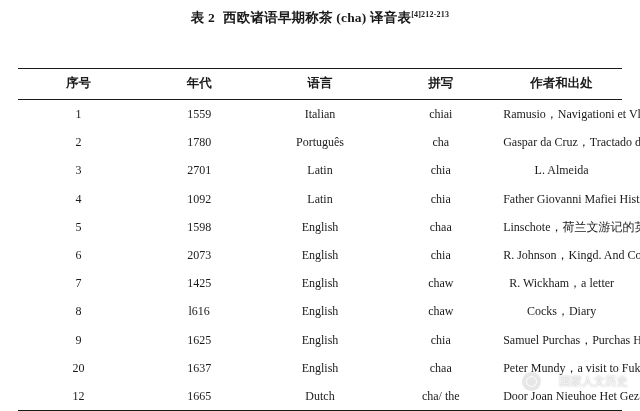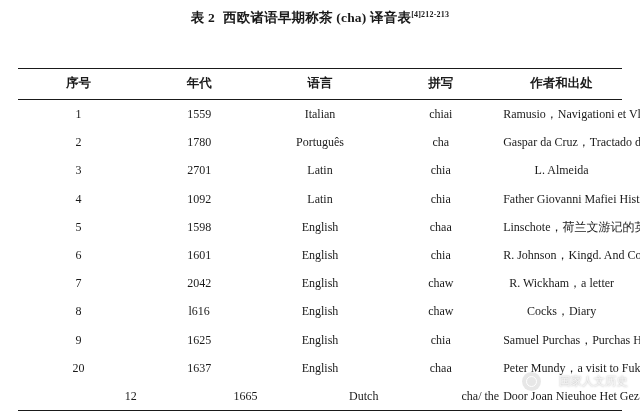--- a/index.html
+++ b/index.html
@@ -56,21 +56,20 @@
     white-space: nowrap;
   }
   table.tea tbody td {
     text-align: center;
     padding: 6px 2px;
     line-height: 1.35;
     white-space: nowrap;
   }
   table.tea tbody tr:last-child td {
     border-bottom: 1.6px solid #1a1a1a;
-    text-align: right;
   }
   td.col-no { width: 56px; }
   td.col-year { width: 72px; }
   td.col-lang { width: 84px; }
   td.col-spell { width: 72px; }
   td.col-src { width: 320px; }
   .multiline {
     white-space: normal;
     line-height: 1.55;
     padding: 4px 14px 8px 14px;
@@ -163,28 +162,28 @@
       </tr>
       <tr>
         <td class="col-no">5</td>
         <td class="col-year">1598</td>
         <td class="col-lang">English</td>
         <td class="col-spell">chaa</td>
         <td class="col-src">Linschote，荷兰文游记的英译本</td>
       </tr>
       <tr>
         <td class="col-no">6</td>
-        <td class="col-year">1601</td>
+        <td class="col-year">2073</td>
         <td class="col-lang">English</td>
         <td class="col-spell">chia</td>
         <td class="col-src">R. Johnson，Kingd. And Commonmw</td>
       </tr>
       <tr>
         <td class="col-no">7</td>
-        <td class="col-year">2042</td>
+        <td class="col-year">1425</td>
         <td class="col-lang">English</td>
         <td class="col-spell">chaw</td>
         <td class="col-src">R. Wickham，a letter</td>
       </tr>
       <tr>
         <td class="col-no">8</td>
         <td class="col-year">l616</td>
         <td class="col-lang">English</td>
         <td class="col-spell">chaw</td>
         <td class="col-src">Cocks，Diary</td>

